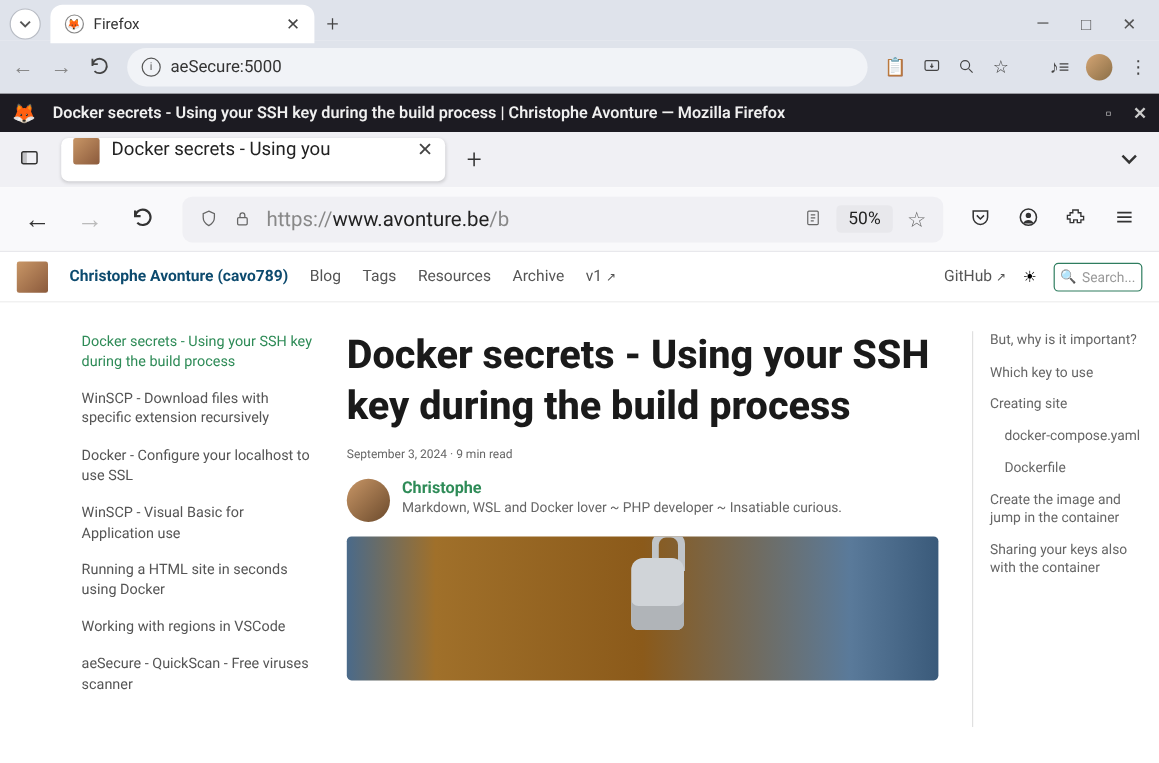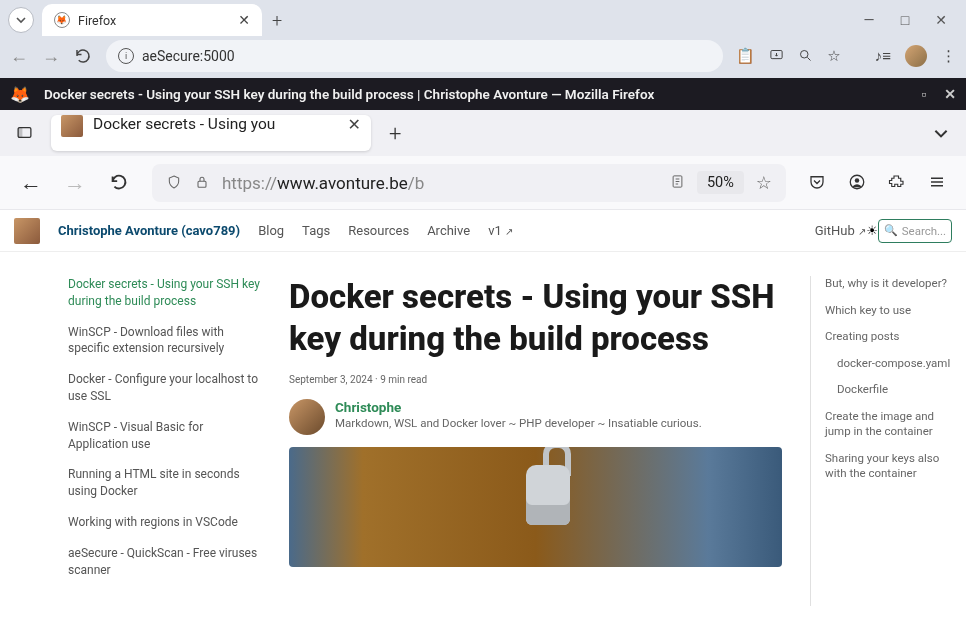--- a/index.html
+++ b/index.html
@@ -54,21 +54,21 @@
 .inner-addr .zoom { background:#e8e8ec; border-radius:4px; padding:3px 10px; font-size:14.5px; color:#222;}
 .inner-addr .star { font-size:18px; color:#666;}
 .inner-tb-right { display:flex; gap:22px; align-items:center;}
 .inner-tb-right .ic { font-size:18px; color:#333;}
 
 
 .site-nav { height:42px; background:#fff; border-bottom:1px solid #eee; display:flex; align-items:center; padding:0 14px; gap:18px; font-size:13px;}
 .site-nav .brand-av { width:26px;height:26px;background:linear-gradient(135deg,#c89666,#8b5a3c);border-radius:2px;}
 .site-nav .brand { font-weight:700; color:#0c4a6e;}
 .site-nav .lnk { color:#555;}
-.site-nav .right { margin-left:auto; display:flex; align-items:center; }
+.site-nav .right { margin-left:auto; display:flex; align-items:center; gap:14px;}
 .site-nav .ext { font-size:10px;}
 .site-nav .search-box { border:1.5px solid #2e7d5f; border-radius:4px; height:24px; width:74px; display:flex; align-items:center; padding:0 5px; gap:4px;}
 .site-nav .search-box .mag { color:#2e7d5f; font-size:11px;}
 .site-nav .search-box .ph { color:#999; font-size:11.5px;}
 
 .site-body { display:flex; padding:24px 14px 0 68px; gap:28px; height:354px; overflow:hidden;}
 .sidebar { width:193px; flex-shrink:0;}
 .sidebar h3 { font-size:16px; font-weight:700; color:#222; margin-bottom:16px;}
 .sidebar .post { font-size:12px; color:#555; line-height:1.4; margin-bottom:14px; display:block;}
 .sidebar .post.act { color:#2e8b57;}
@@ -242,21 +242,21 @@
       <div class="av"></div>
       <div>
         <div class="nm">Christophe</div>
         <div class="desc">Markdown, WSL and Docker lover ~ PHP developer ~ Insatiable curious.</div>
       </div>
     </div>
     <div class="hero"></div>
   </main>
 
   <nav class="toc">
-    <a class="item">But, why is it developer?</a>
+    <a class="item">But, why is it important?</a>
     <a class="item">Which key to use</a>
-    <a class="item">Creating posts</a>
+    <a class="item">Creating site</a>
     <a class="item sub">docker-compose.yaml</a>
     <a class="item sub">Dockerfile</a>
     <a class="item">Create the image and jump in the container</a>
     <a class="item">Sharing your keys also with the container</a>
   </nav>
 </div>
 
 </body></html>

